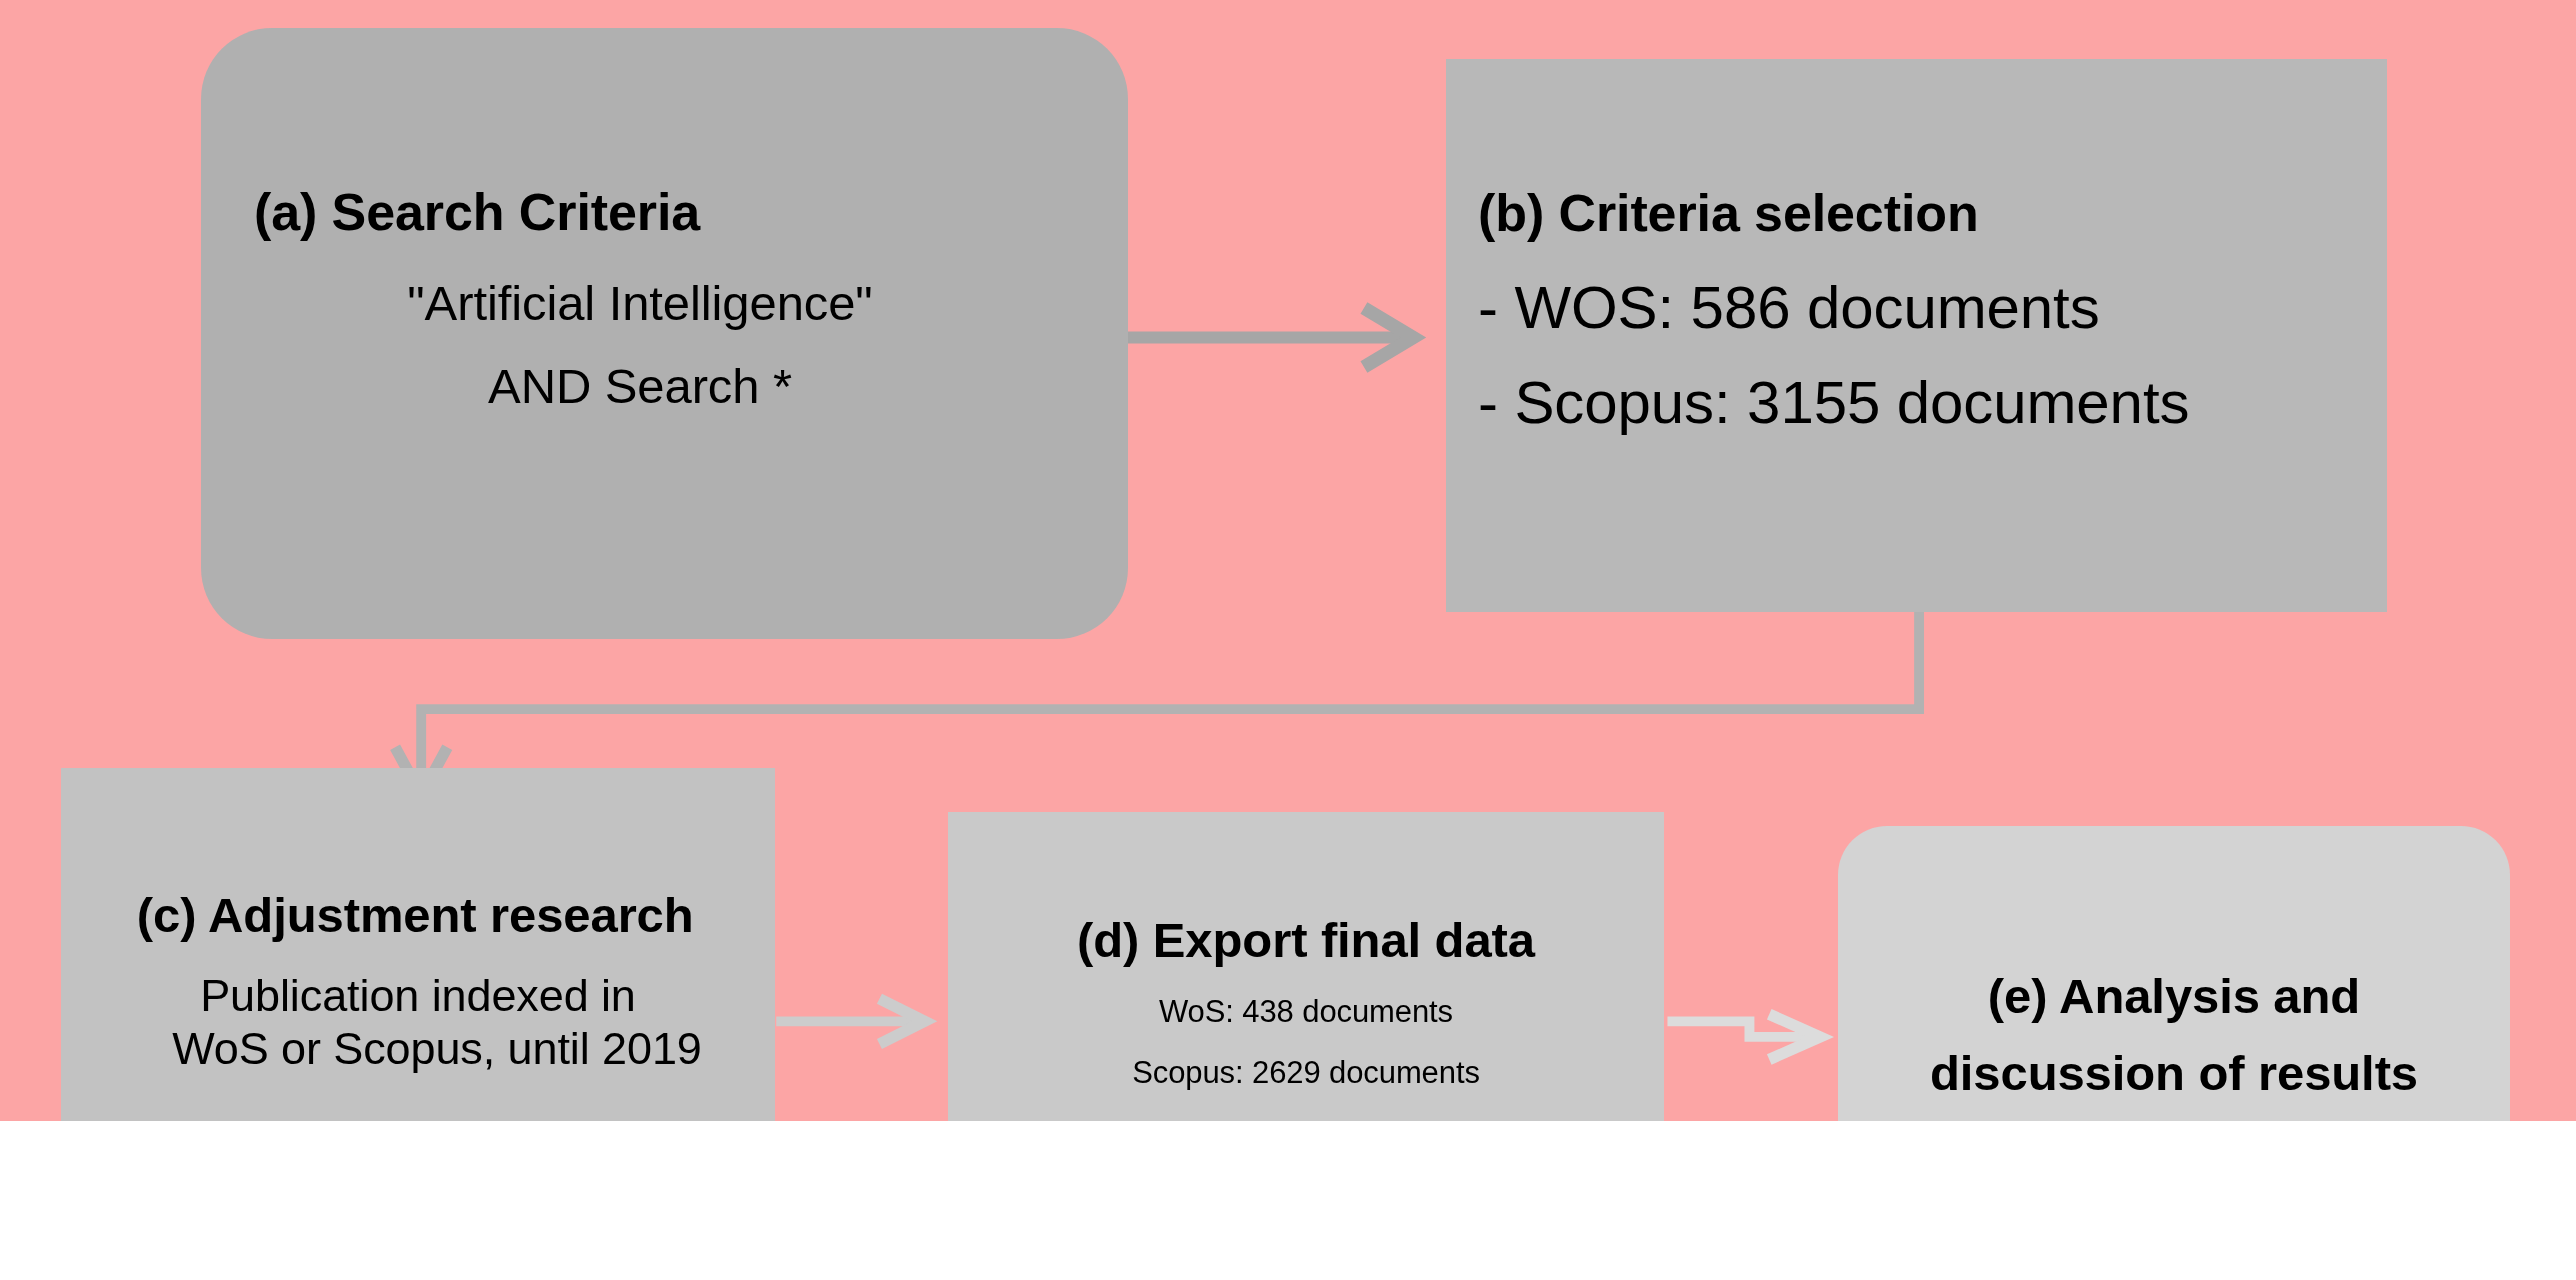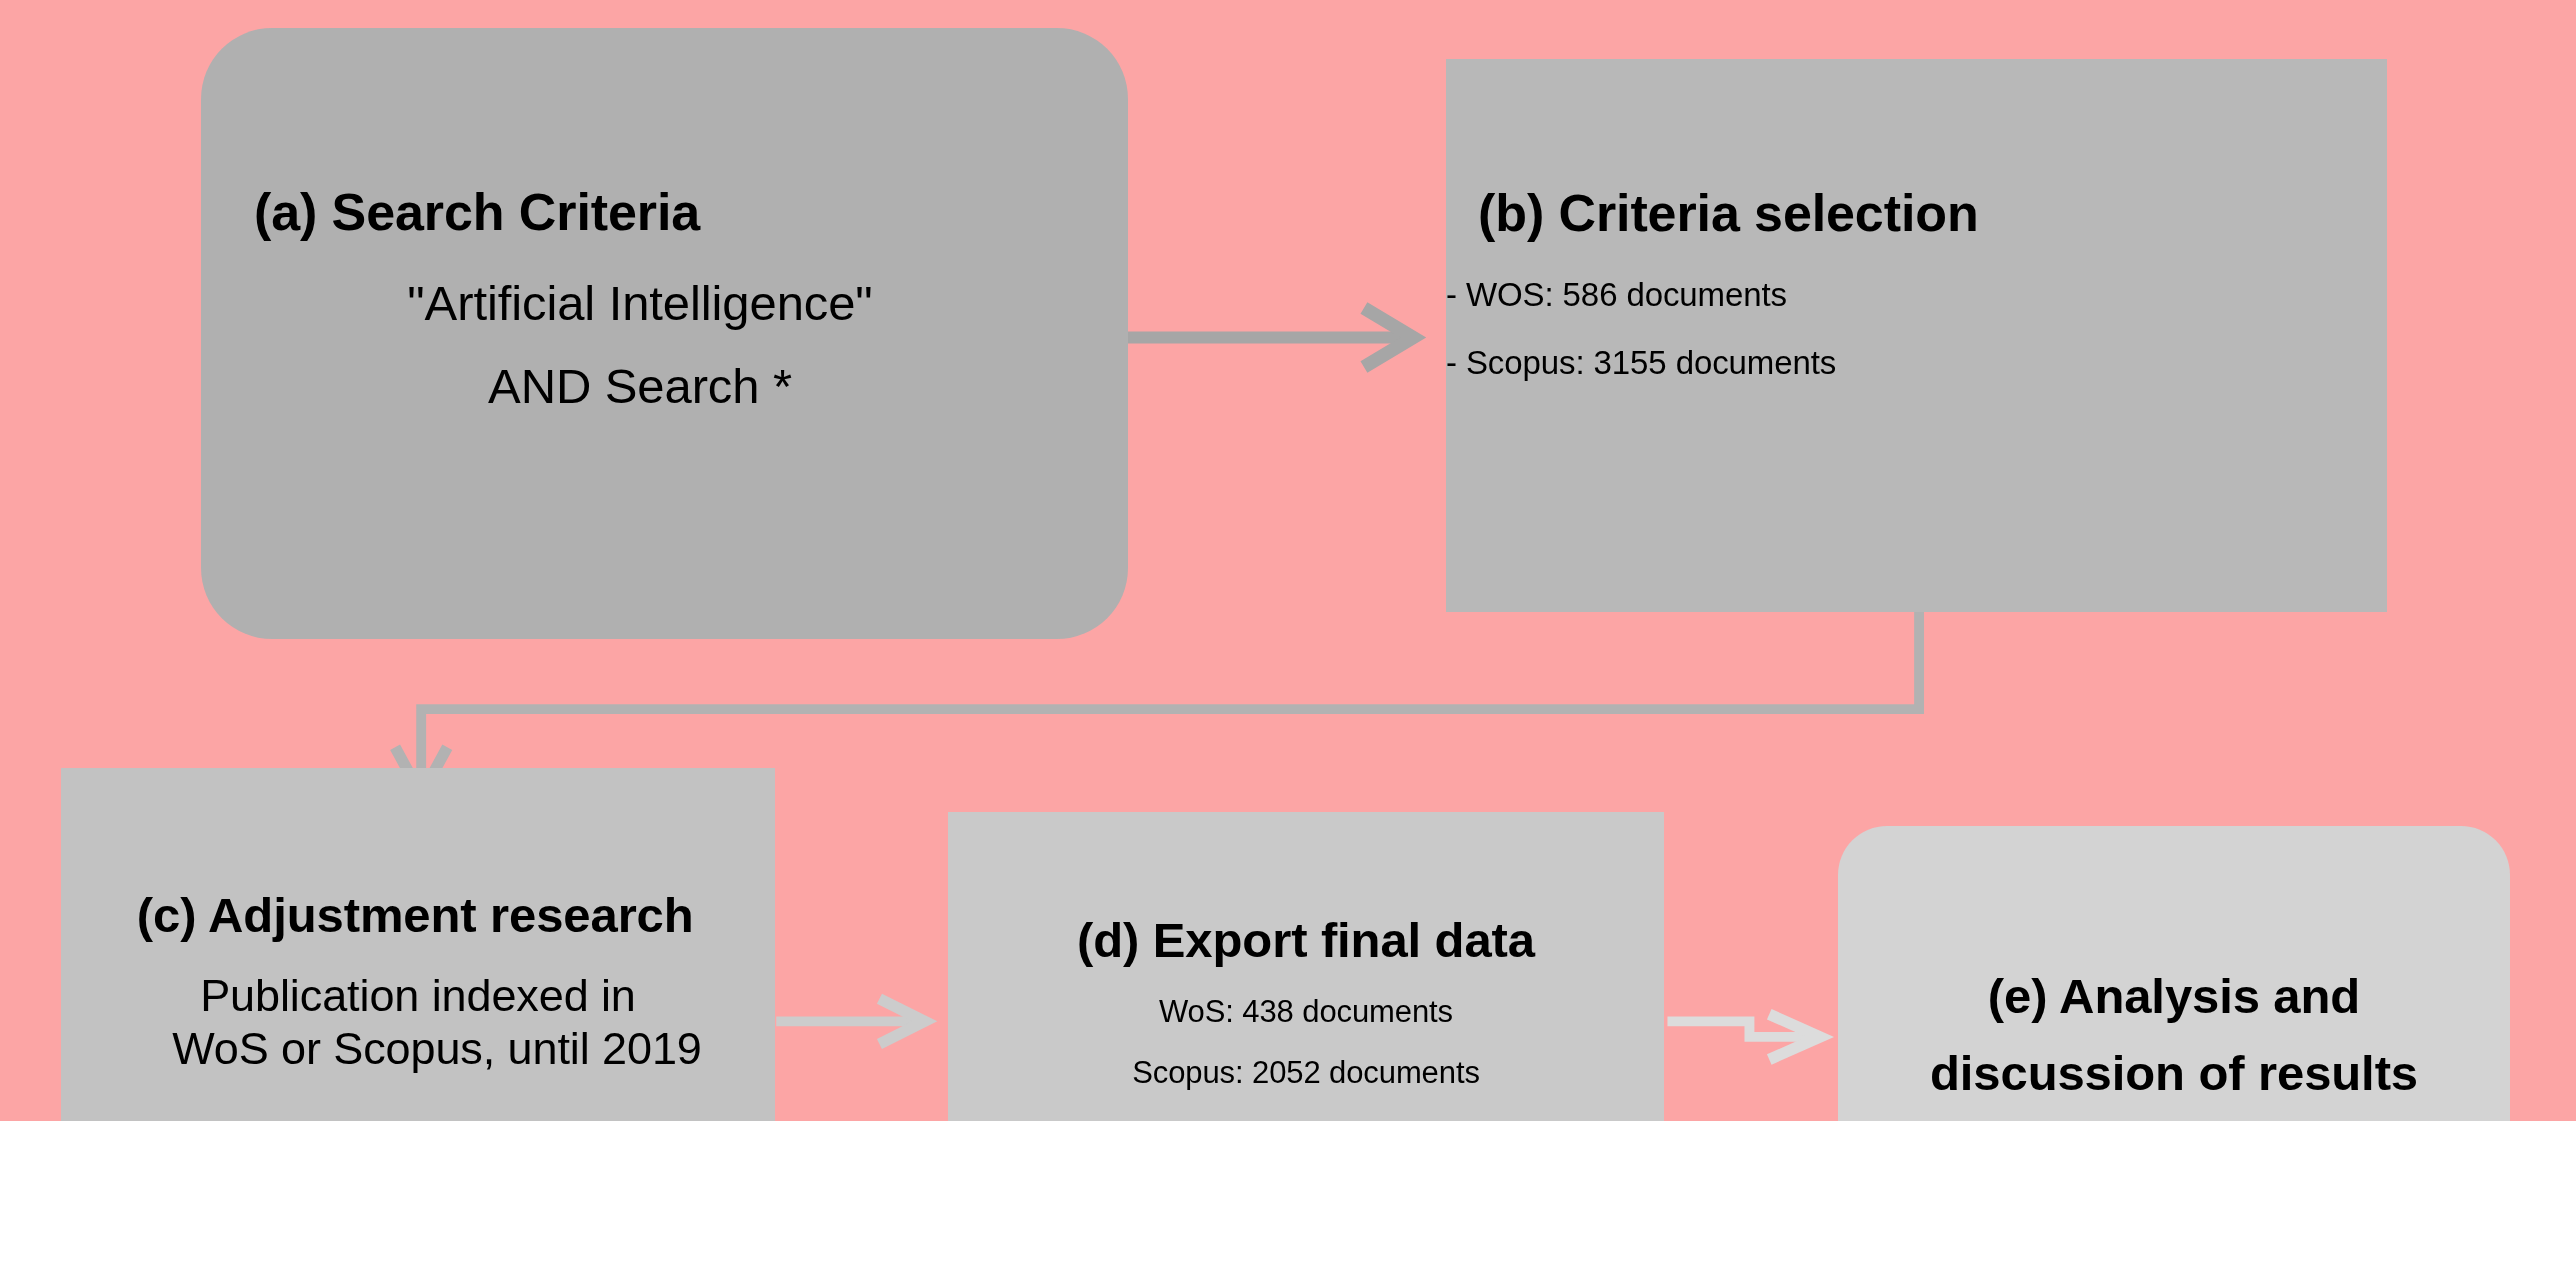--- a/index.html
+++ b/index.html
@@ -74,21 +74,22 @@
     padding: 0;
   }
   #node-b .title {
     font-size: 52px;
     padding-left: 32px;
     margin-top: 128px;
     line-height: 1.0;
     text-align: left;
   }
   #node-b .line {
-    font-size: 33px;
+    font-size: 60px;
+    padding-left: 32px;
     text-align: left;
     line-height: 1.0;
   }
   #node-b .l1 { margin-top: 39px; }
   #node-b .l2 { margin-top: 35px; }
 
   
   #node-c {
     left: 61px;
     top: 768px;
@@ -196,21 +197,21 @@
 
   <div class="node" id="node-c">
     <div class="title">(c) Adjustment research</div>
     <div class="line l1">Publication indexed in</div>
     <div class="line l2">WoS or Scopus, until 2019</div>
   </div>
 
   <div class="node" id="node-d">
     <div class="title">(d) Export final data</div>
     <div class="line l1">WoS: 438 documents</div>
-    <div class="line l2">Scopus: 2052 documents</div>
+    <div class="line l2">Scopus: 2629 documents</div>
   </div>
 
   <div class="node" id="node-e">
     <div class="title">(e) Analysis and</div>
     <div class="title">discussion of results</div>
   </div>
 
 </div>
 
 

